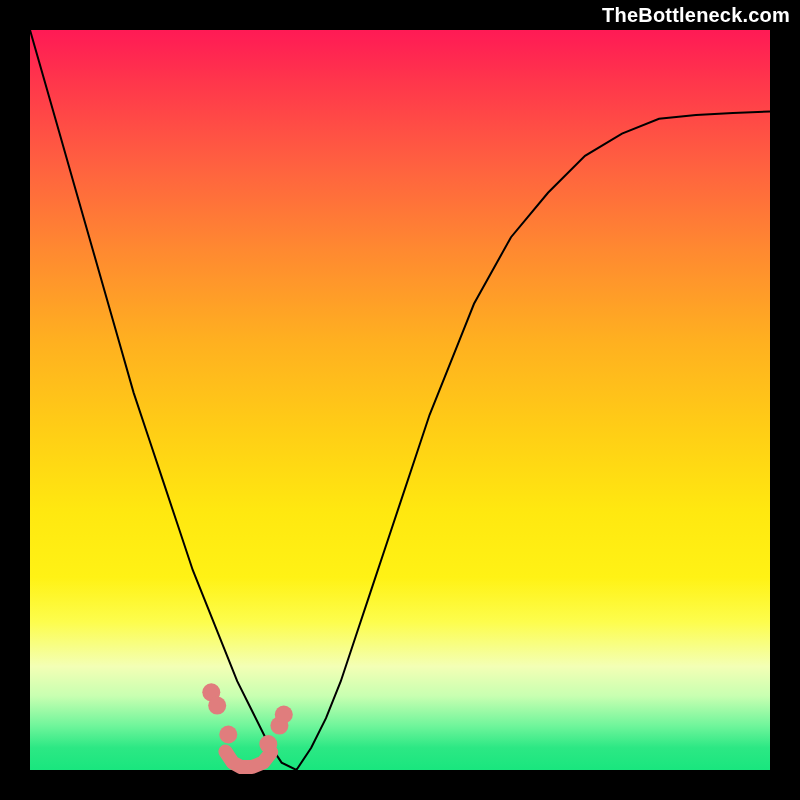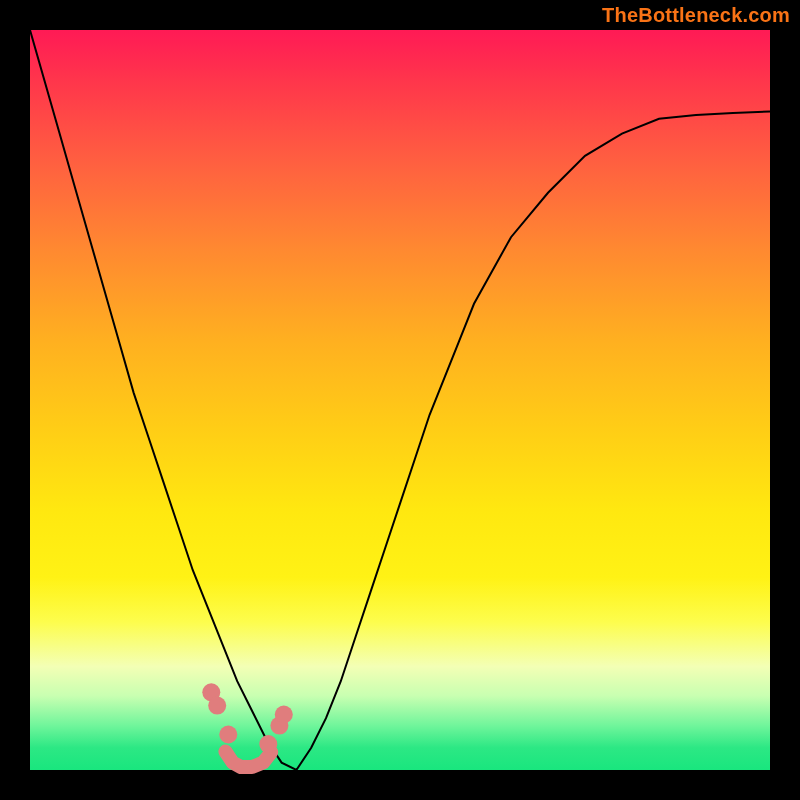--- a/index.html
+++ b/index.html
@@ -34,21 +34,21 @@
       #2ce884 97%,
       #19e67e 100%
     );
   }
   .watermark {
     position: absolute;
     top: 4px;
     right: 10px;
     font-size: 20px;
     font-weight: 600;
-    color: #f97316;
+    color: #ffffff;
     letter-spacing: 0.2px;
   }
   svg.curve {
     position: absolute;
     left: 0;
     top: 0;
     width: 740px;
     height: 740px;
     overflow: visible;
   }

